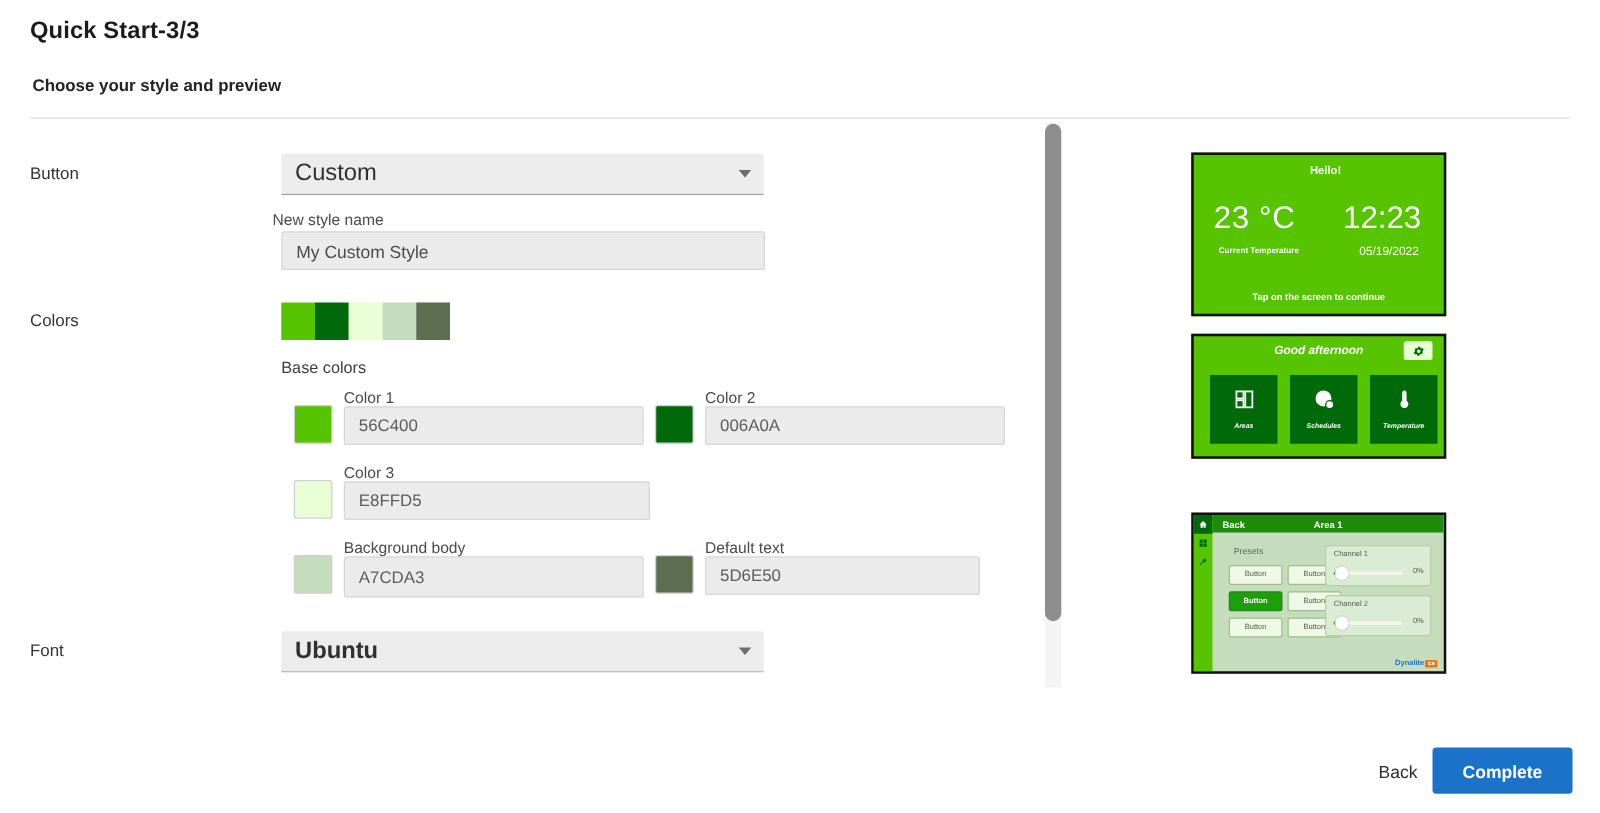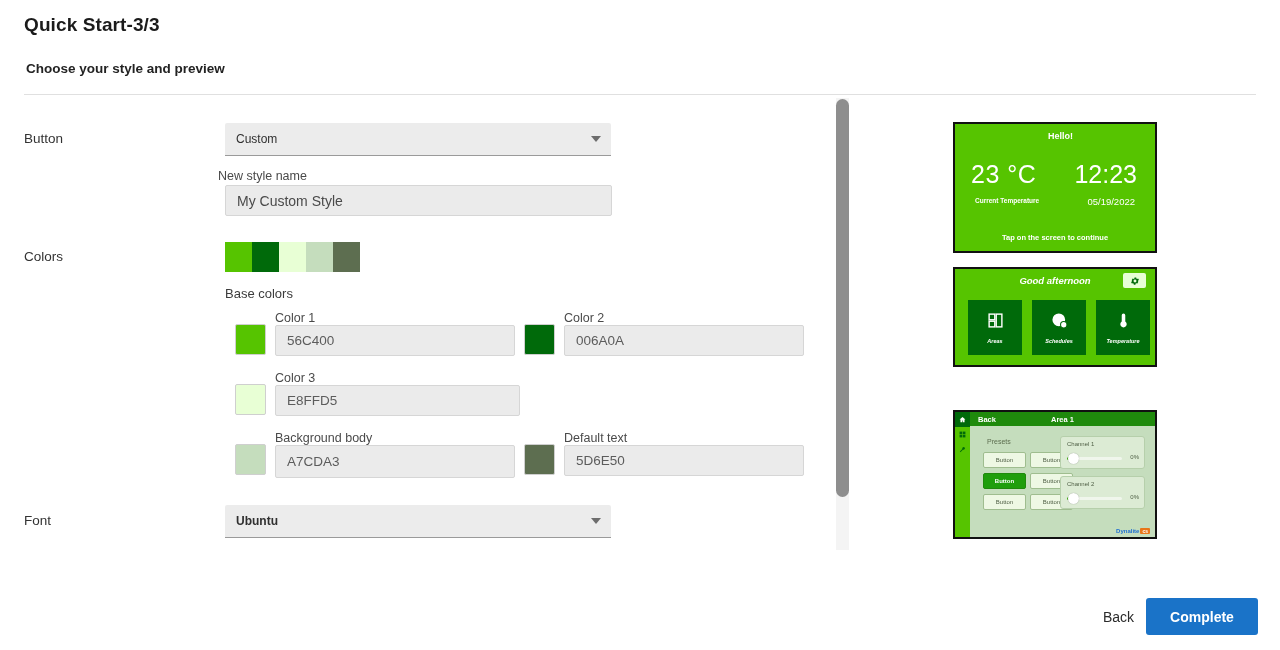--- a/index.html
+++ b/index.html
@@ -49,21 +49,21 @@
     position: absolute;
     left: 225px;
     width: 386px; height: 33px;
     background: #ececec;
     border: none;
     border-bottom: 1px solid #9a9a9a;
     border-radius: 2px 2px 0 0;
     display: flex;
     align-items: center;
     padding: 0 10px 0 11px;
-    font-size: 12px;
+    font-size: 19px;
     color: #303030;
     cursor: pointer;
   }
   #select-style { top: 123px; }
   #select-font  { top: 505px; font-weight: bold; }
   .select-box .caret {
     margin-left: auto;
     width: 0; height: 0;
     border-left: 5px solid transparent;
     border-right: 5px solid transparent;
@@ -127,21 +127,21 @@
   #lbl-c3 { left: 275px; top: 371px; }
   #chip-c3 { left: 235px; top: 384px; }
   #fld-c3 { left: 275px; top: 385px; width: 245px; height: 31px; }
 
   #lbl-bg  { left: 275px; top: 431px; }
   #chip-bg { left: 235px; top: 444px; }
   #fld-bg  { left: 275px; top: 445px; width: 240px; height: 33px; }
 
   #lbl-dt  { left: 564px; top: 431px; }
   #chip-dt { left: 524px; top: 444px; }
-  #fld-dt  { left: 564px; top: 445px; width: 240px; height: 31px; }
+  #fld-dt  { left: 564px; top: 445px; width: 220px; height: 31px; }
 
   
   .scroll-track {
     position: absolute;
     left: 836px; top: 98px;
     width: 13px; height: 452px;
     background: #f4f4f4;
     cursor: pointer;
   }
   .scroll-thumb {

